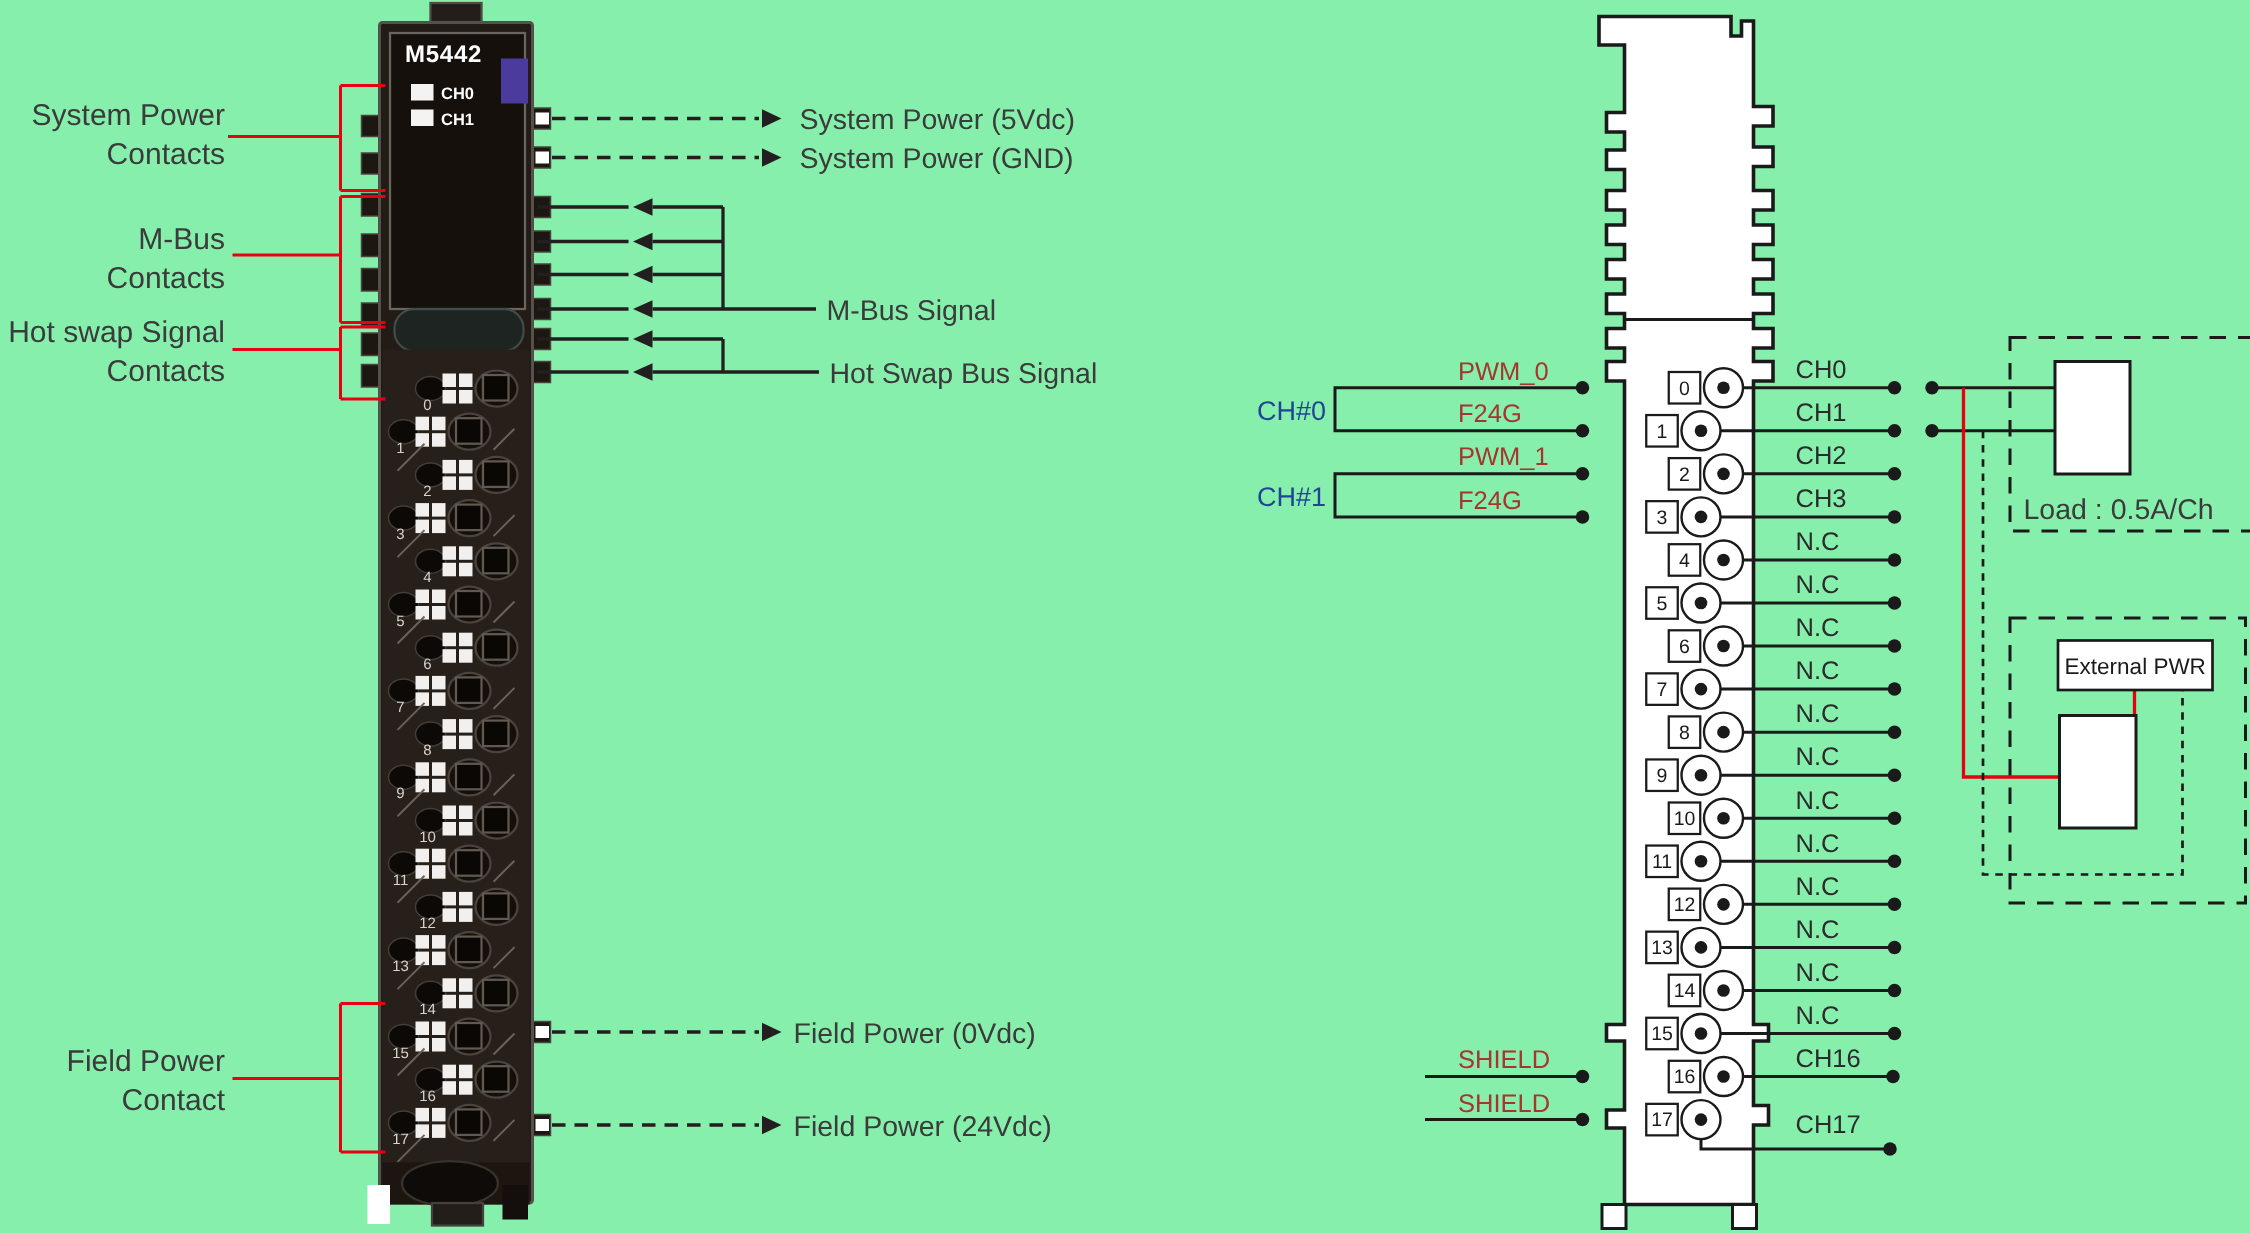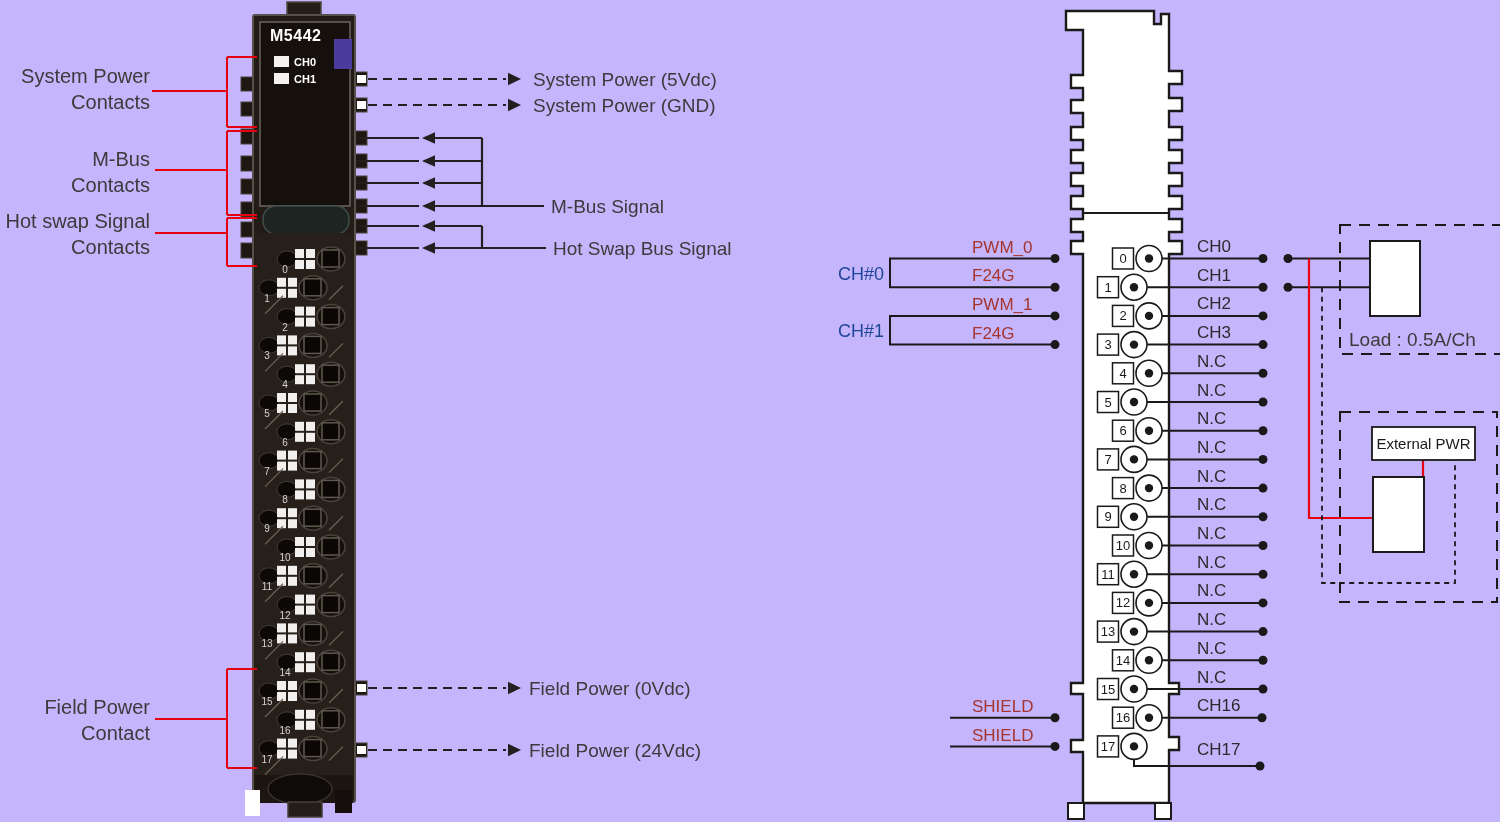--- a/index.html
+++ b/index.html
@@ -1,16 +1,16 @@
 <!DOCTYPE html>
 <html><head>
 <meta charset="utf-8">
 <style>
   html,body{margin:0;padding:0;background:#ffffff;}
-  #stage{position:relative;width:1500px;height:822px;background:#c4b5fd;overflow:hidden;}
+  #stage{position:relative;width:1500px;height:822px;background:#86efac;overflow:hidden;}
   svg text{font-family:"Liberation Sans",sans-serif;}
   .t-callout{font-size:20px;fill:#3b3b3b;text-anchor:end;}
   .t-signal{font-size:19px;fill:#3b3b3b;}
   .t-model{font-size:16px;font-weight:bold;fill:#ffffff;letter-spacing:.5px;}
   .t-led{font-size:11px;font-weight:bold;fill:#ffffff;}
   .mnum{font-size:10px;fill:#d6d2cd;}
   .pinnum{font-size:13px;fill:#1a1a1a;text-anchor:middle;}
   .pinlbl{font-size:17px;fill:#2b2b2b;}
   .t-sigred{font-size:17px;}
   .t-ch{font-size:18px;text-anchor:end;}

